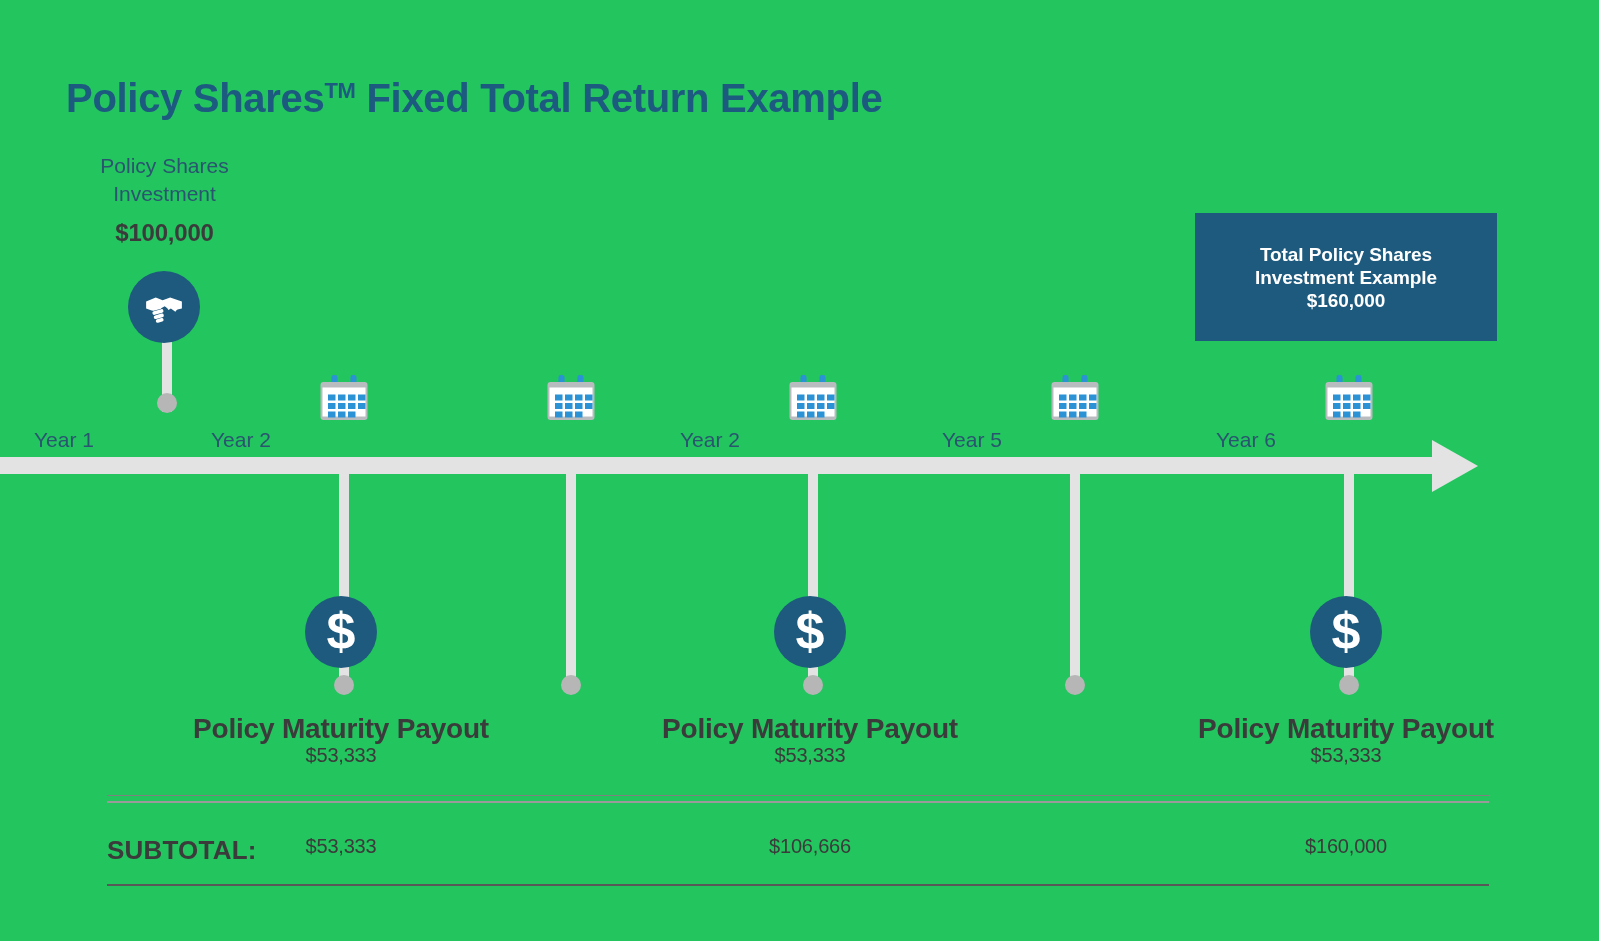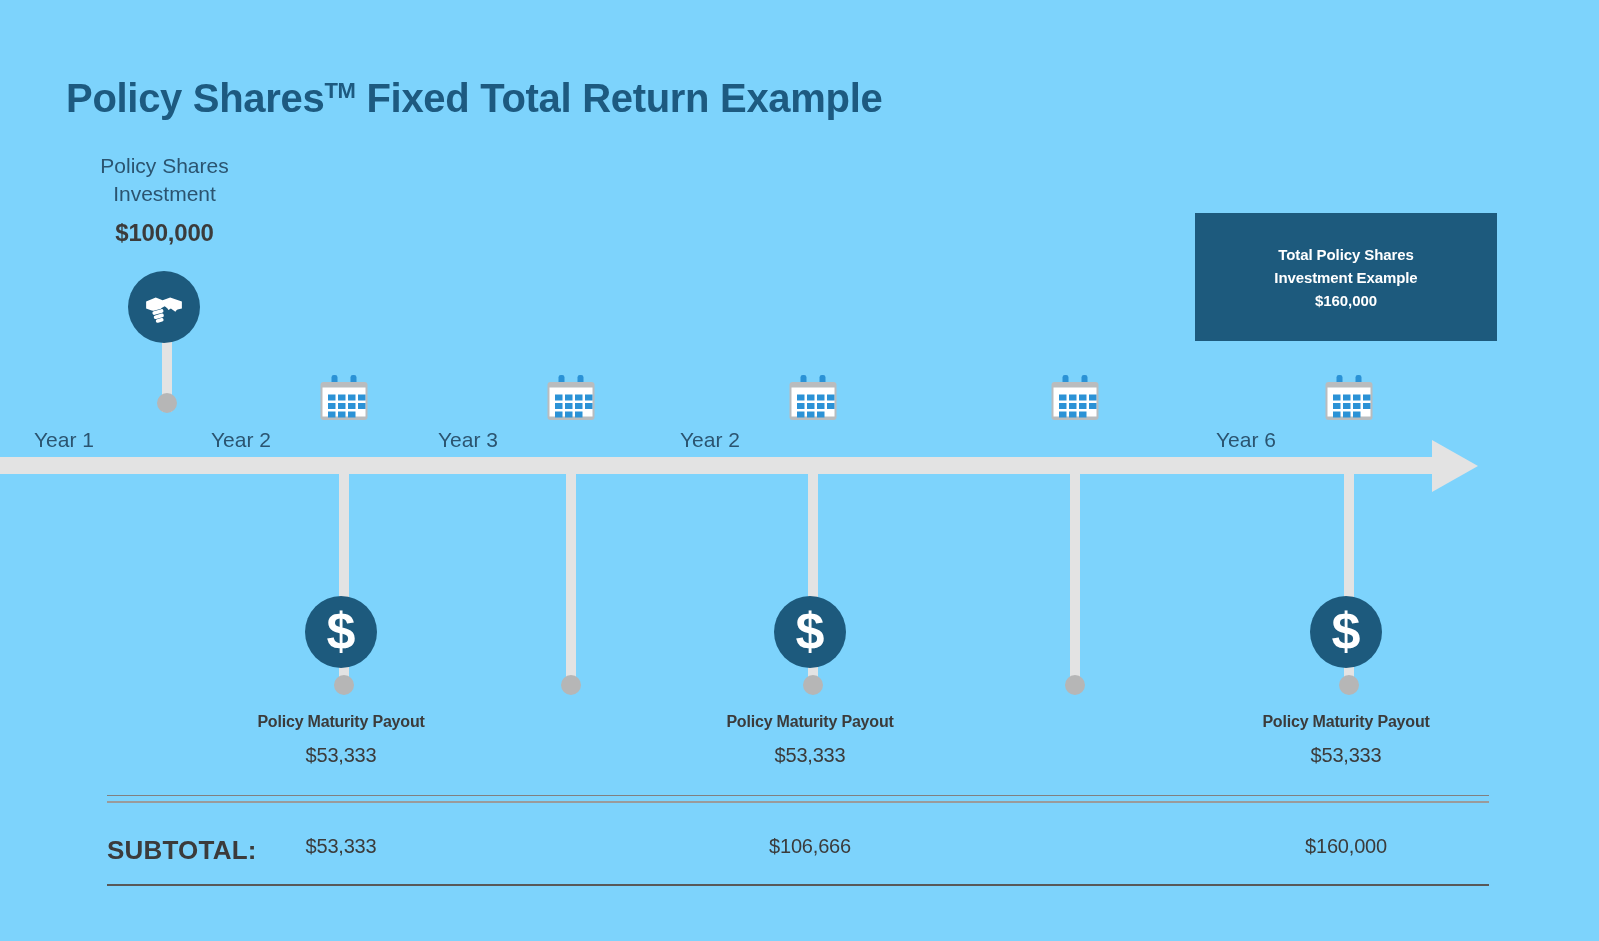--- a/index.html
+++ b/index.html
@@ -9,21 +9,21 @@
     background: #ffffff;
   }
   body {
     font-family: "Liberation Sans", sans-serif;
     -webkit-font-smoothing: antialiased;
   }
   #canvas {
     position: relative;
     width: 1599px;
     height: 941px;
-    background: #7dd3fc;
+    background: #22c55e;
     overflow: hidden;
   }
 
   
   #title {
     position: absolute;
     left: 66px;
     top: 76px;
     font-size: 40px;
     font-weight: bold;
@@ -66,21 +66,21 @@
     width: 302px;
     height: 128px;
     background: #1d5a7d;
     display: flex;
     flex-direction: column;
     align-items: center;
     justify-content: center;
   }
   #total-box .tb-line {
     color: #ffffff;
-    font-size: 15px;
+    font-size: 19px;
     font-weight: bold;
     line-height: 23px;
     text-align: right;
     letter-spacing: -0.1px;
   }
 
   
   #axis-bar {
     position: absolute;
     left: 0px;
@@ -181,21 +181,21 @@
     height: 46px;
   }
 
   
   .payout-label {
     position: absolute;
     top: 713px;
     left: -20px;
     width: 300px;
     text-align: center;
-    font-size: 16px;
+    font-size: 28px;
     font-weight: bold;
     color: #3b3b3b;
     letter-spacing: -0.2px;
   }
   .payout-amount {
     position: absolute;
     top: 744px;
     left: -20px;
     width: 300px;
     text-align: center;
@@ -335,21 +335,20 @@
               <rect x="15.5" y="28" width="7.5" height="6" fill="#2b92d6"></rect>
               <rect x="25.5" y="28" width="7.5" height="6" fill="#2b92d6"></rect>
               <rect x="35.5" y="28" width="7.5" height="6" fill="#2b92d6"></rect>
               <rect x="5.5" y="36.5" width="7.5" height="6" fill="#2b92d6"></rect>
               <rect x="15.5" y="36.5" width="7.5" height="6" fill="#2b92d6"></rect>
               <rect x="25.5" y="36.5" width="7.5" height="6" fill="#2b92d6"></rect>
             </g>
           </svg></div>
         <div class="stem stem-down"></div>
         <div class="dot dot-low"></div>
-        <div class="year-label">Year 3</div>
       </div>
       <div class="col" style="left: 810px;">
         <div class="calendar-icon"><svg width="52" height="46" viewBox="0 0 52 46" aria-hidden="true">
             <rect x="12.5" y="0" width="6" height="12" rx="2.4" fill="#2b92d6"></rect>
             <rect x="31.5" y="0" width="6" height="12" rx="2.4" fill="#2b92d6"></rect>
             <rect x="1.5" y="7" width="47" height="38" rx="3" fill="#b9bcbe"></rect>
             <g transform="translate(3.5,0)">
               <rect x="0" y="12.5" width="43" height="29" fill="#ffffff"></rect>
               <rect x="5.5" y="19.5" width="7.5" height="6" fill="#2b92d6"></rect>
               <rect x="15.5" y="19.5" width="7.5" height="6" fill="#2b92d6"></rect>
@@ -388,20 +387,21 @@
               <rect x="15.5" y="28" width="7.5" height="6" fill="#2b92d6"></rect>
               <rect x="25.5" y="28" width="7.5" height="6" fill="#2b92d6"></rect>
               <rect x="35.5" y="28" width="7.5" height="6" fill="#2b92d6"></rect>
               <rect x="5.5" y="36.5" width="7.5" height="6" fill="#2b92d6"></rect>
               <rect x="15.5" y="36.5" width="7.5" height="6" fill="#2b92d6"></rect>
               <rect x="25.5" y="36.5" width="7.5" height="6" fill="#2b92d6"></rect>
             </g>
           </svg></div>
         <div class="stem stem-down"></div>
         <div class="dot dot-low"></div>
+        <div class="year-label">Year 5</div>
       </div>
       <div class="col" style="left: 1346px;">
         <div class="calendar-icon"><svg width="52" height="46" viewBox="0 0 52 46" aria-hidden="true">
             <rect x="12.5" y="0" width="6" height="12" rx="2.4" fill="#2b92d6"></rect>
             <rect x="31.5" y="0" width="6" height="12" rx="2.4" fill="#2b92d6"></rect>
             <rect x="1.5" y="7" width="47" height="38" rx="3" fill="#b9bcbe"></rect>
             <g transform="translate(3.5,0)">
               <rect x="0" y="12.5" width="43" height="29" fill="#ffffff"></rect>
               <rect x="5.5" y="19.5" width="7.5" height="6" fill="#2b92d6"></rect>
               <rect x="15.5" y="19.5" width="7.5" height="6" fill="#2b92d6"></rect>

